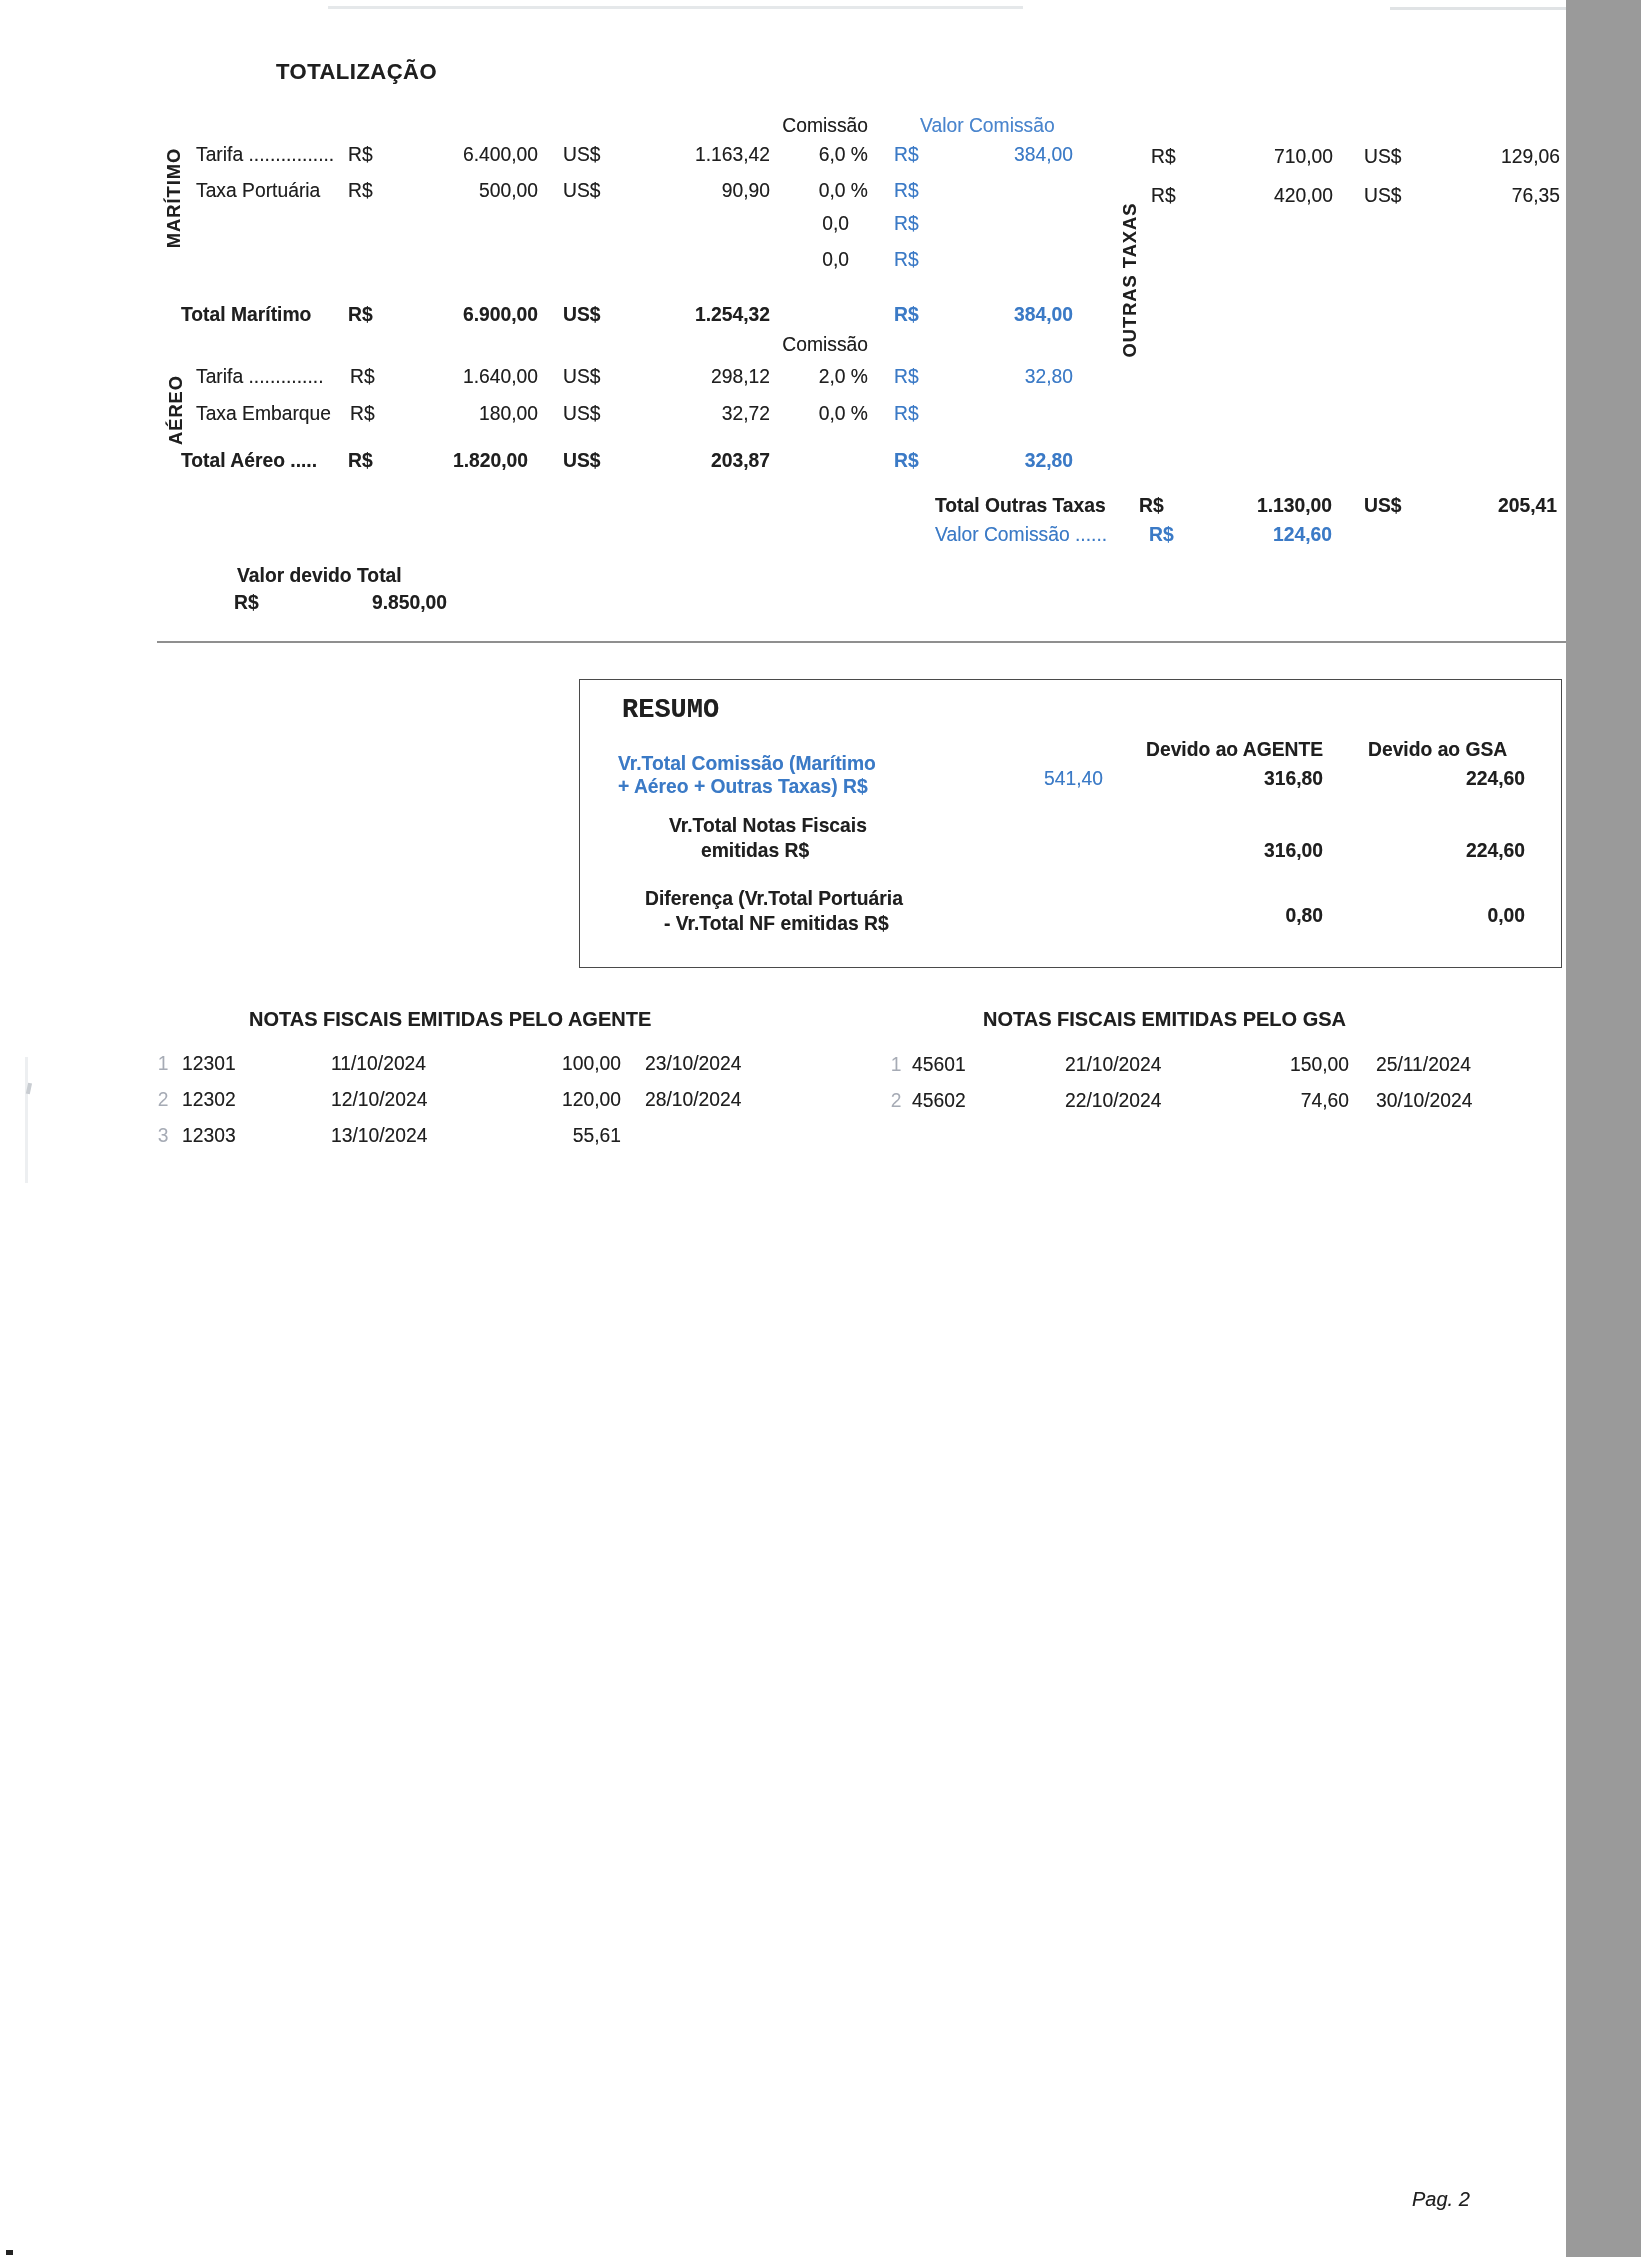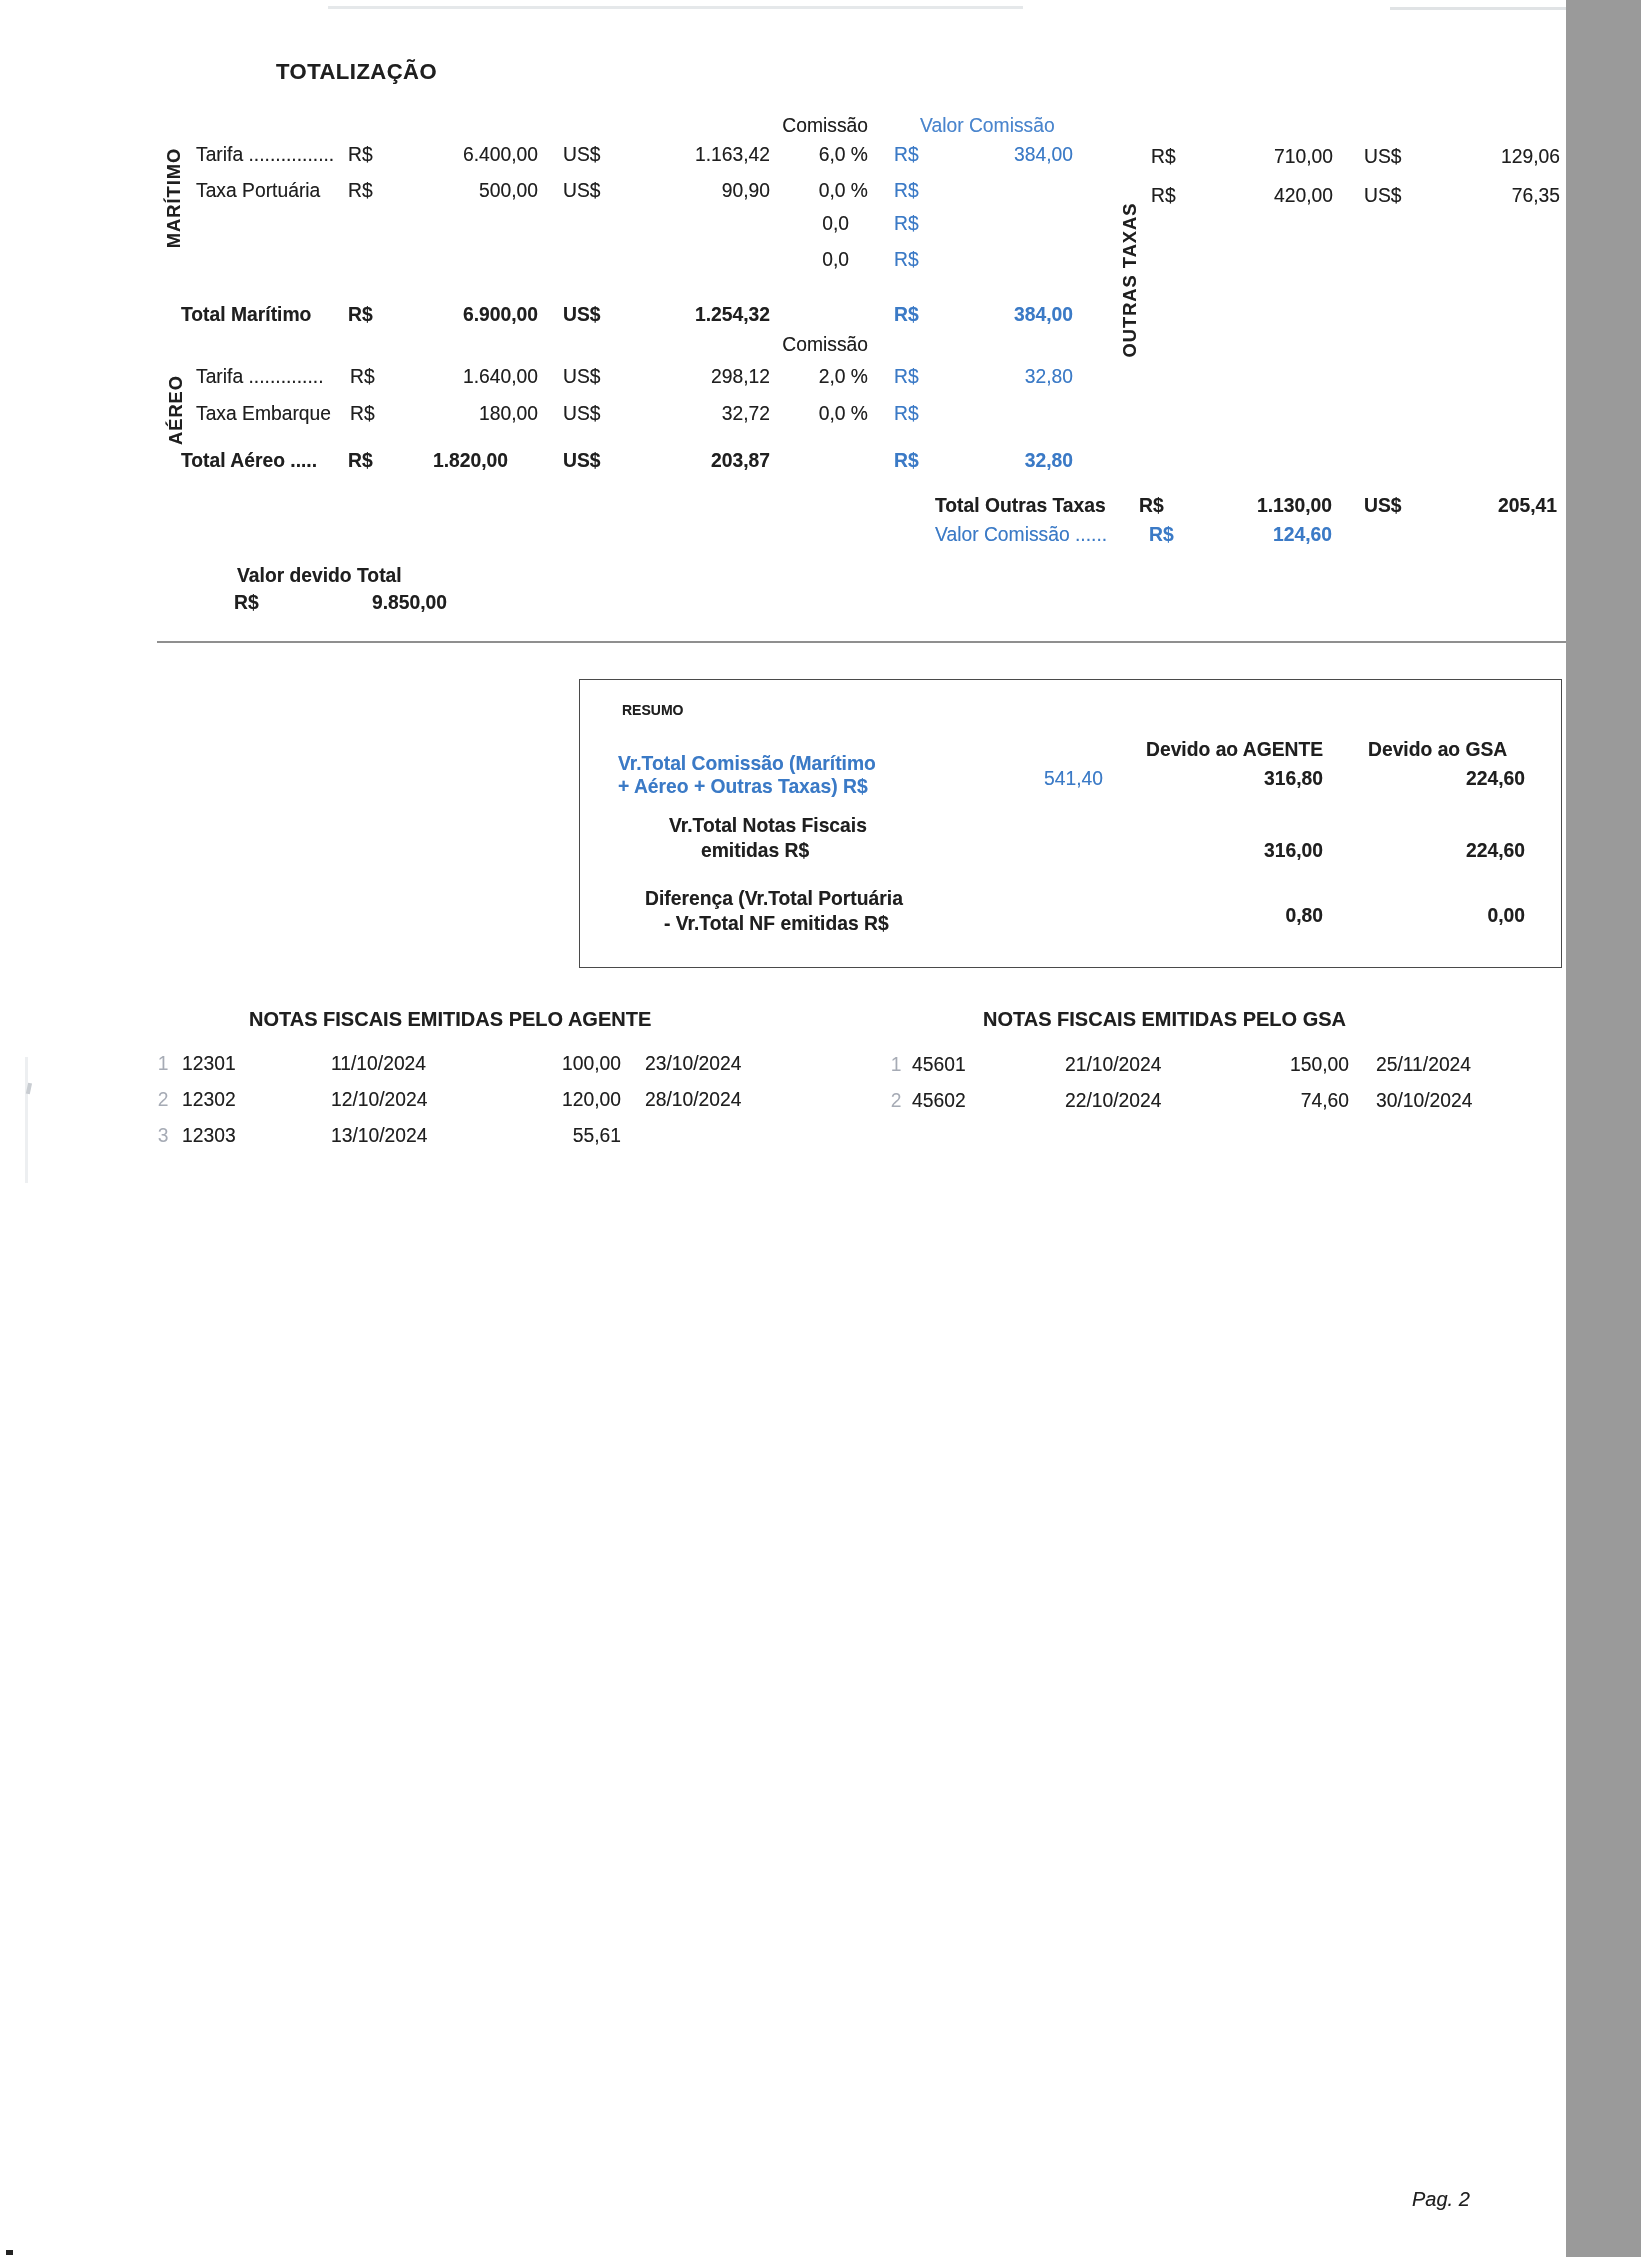--- a/index.html
+++ b/index.html
@@ -127,21 +127,21 @@
     <div class="abs num" style="left:403px;top:402px;">180,00</div>
     <div class="abs" style="left:563px;top:402px;">US$</div>
     <div class="abs num" style="left:635px;top:402px;">32,72</div>
     <div class="abs num" style="left:771px;top:402px;width:97px;">0,0 %</div>
     <div class="abs blue" style="left:894px;top:402px;">R$</div>
   </div>
 
   <div>
     <div class="abs b" style="left:181px;top:449px;">Total Aéreo .....</div>
     <div class="abs b" style="left:348px;top:449px;">R$</div>
-    <div class="abs num b" style="left:403px;top:449px;text-align:center;">1.820,00</div>
+    <div class="abs num b" style="left:393px;top:449px;">1.820,00</div>
     <div class="abs b" style="left:563px;top:449px;">US$</div>
     <div class="abs num b" style="left:635px;top:449px;">203,87</div>
     <div class="abs blue b" style="left:894px;top:449px;">R$</div>
     <div class="abs num blue b" style="left:938px;top:449px;">32,80</div>
   </div>
 
   <div>
     <div class="abs b" style="left:935px;top:494px;">Total Outras Taxas</div>
     <div class="abs b" style="left:1139px;top:494px;">R$</div>
     <div class="abs num b" style="left:1197px;top:494px;">1.130,00</div>
@@ -157,21 +157,21 @@
 
   <div>
     <div class="abs b" style="left:237px;top:564px;">Valor devido Total</div>
     <div class="abs b" style="left:234px;top:591px;">R$</div>
     <div class="abs num b" style="left:312px;top:591px;">9.850,00</div>
   </div>
 
   <div class="rule" style="left:157px;top:641px;width:1426px;"></div>
 
   <div class="box" style="left:579px;top:679px;width:981px;height:287px;"></div>
-  <div class="abs b" style="left:622px;top:699px;font-size:14px;">RESUMO</div>
+  <div class="abs b" style="left:622px;top:699px;font-size:27px;font-family:Liberation Mono, monospace;">RESUMO</div>
   <div class="abs b" style="left:1146px;top:738px;">Devido ao AGENTE</div>
   <div class="abs b" style="left:1368px;top:738px;">Devido ao GSA</div>
 
   <div>
     <div class="abs blue b" style="left:618px;top:752px;">Vr.Total Comissão (Marítimo</div>
     <div class="abs blue b" style="left:618px;top:775px;">+ Aéreo + Outras Taxas) R$</div>
     <div class="abs num blue" style="left:968px;top:767px;">541,40</div>
     <div class="abs num b" style="left:1188px;top:767px;">316,80</div>
     <div class="abs num b" style="left:1390px;top:767px;">224,60</div>
   </div>

